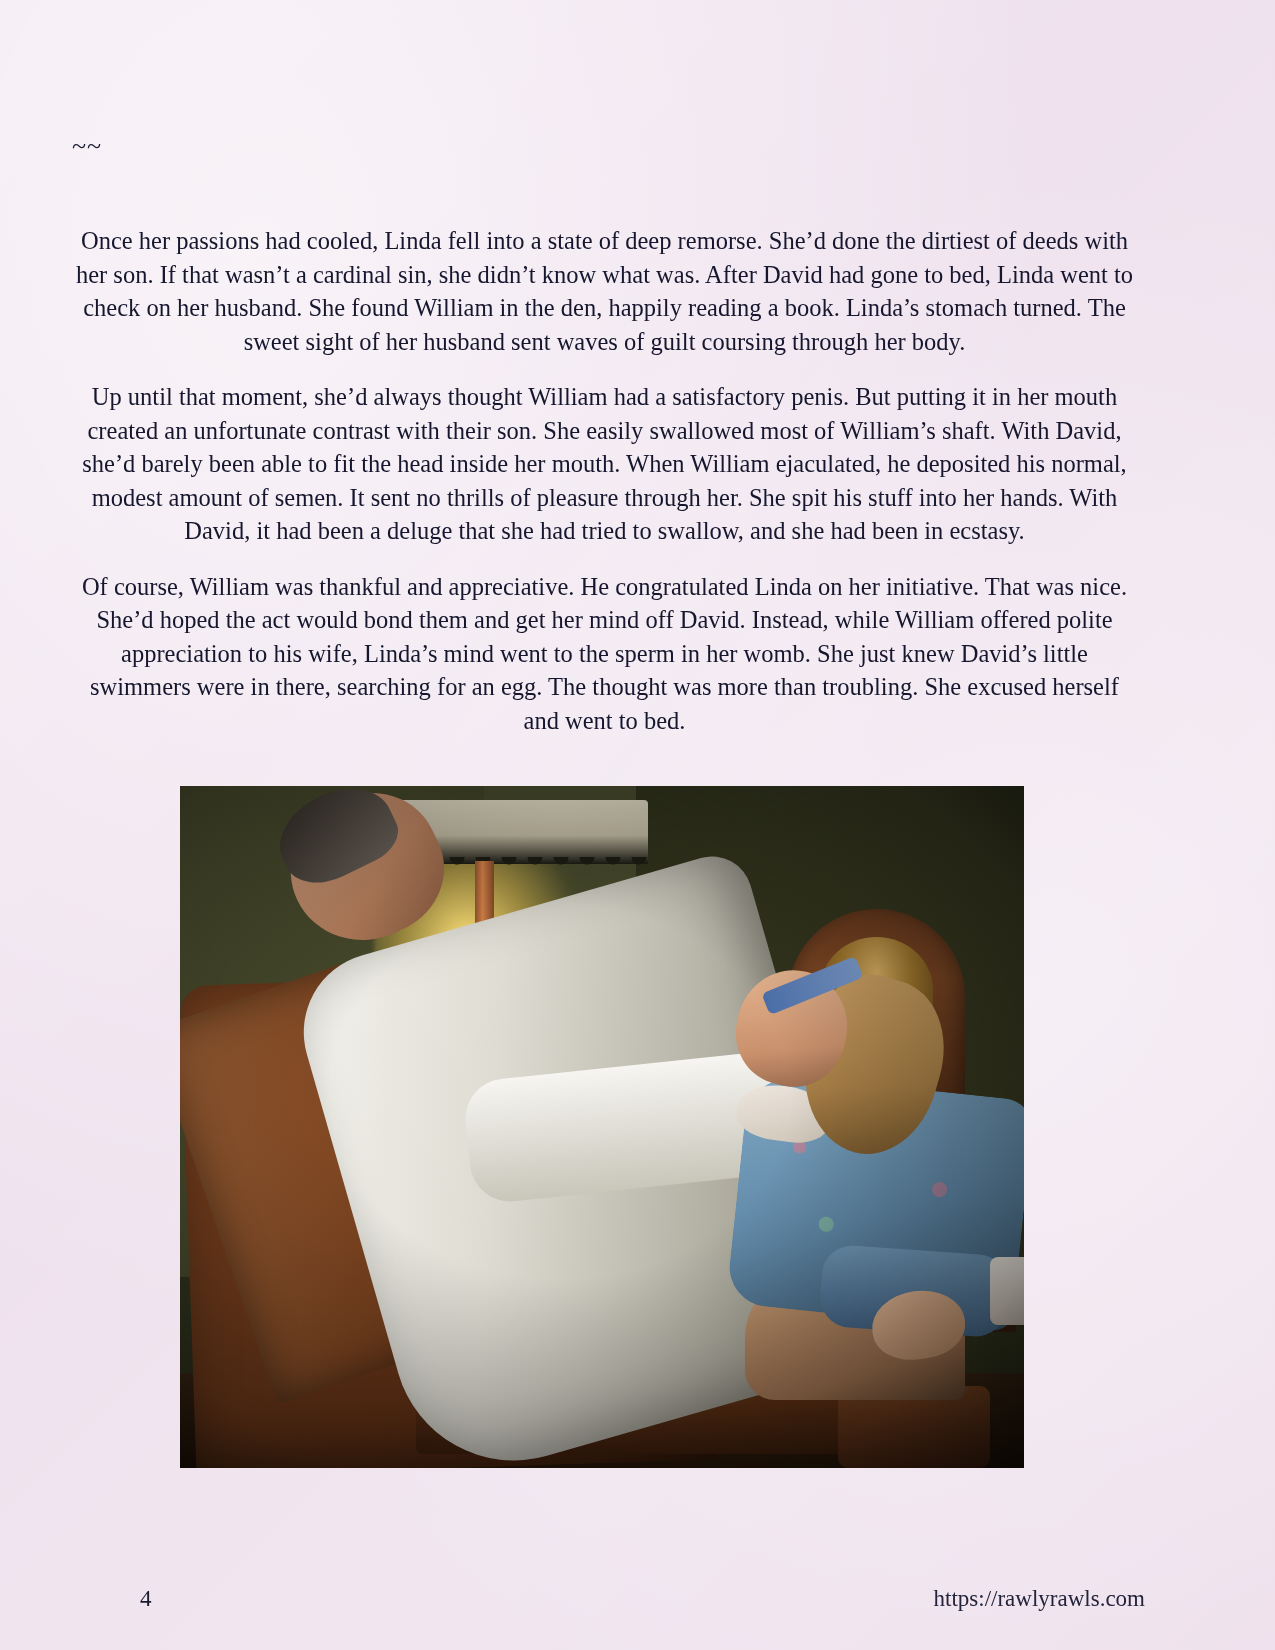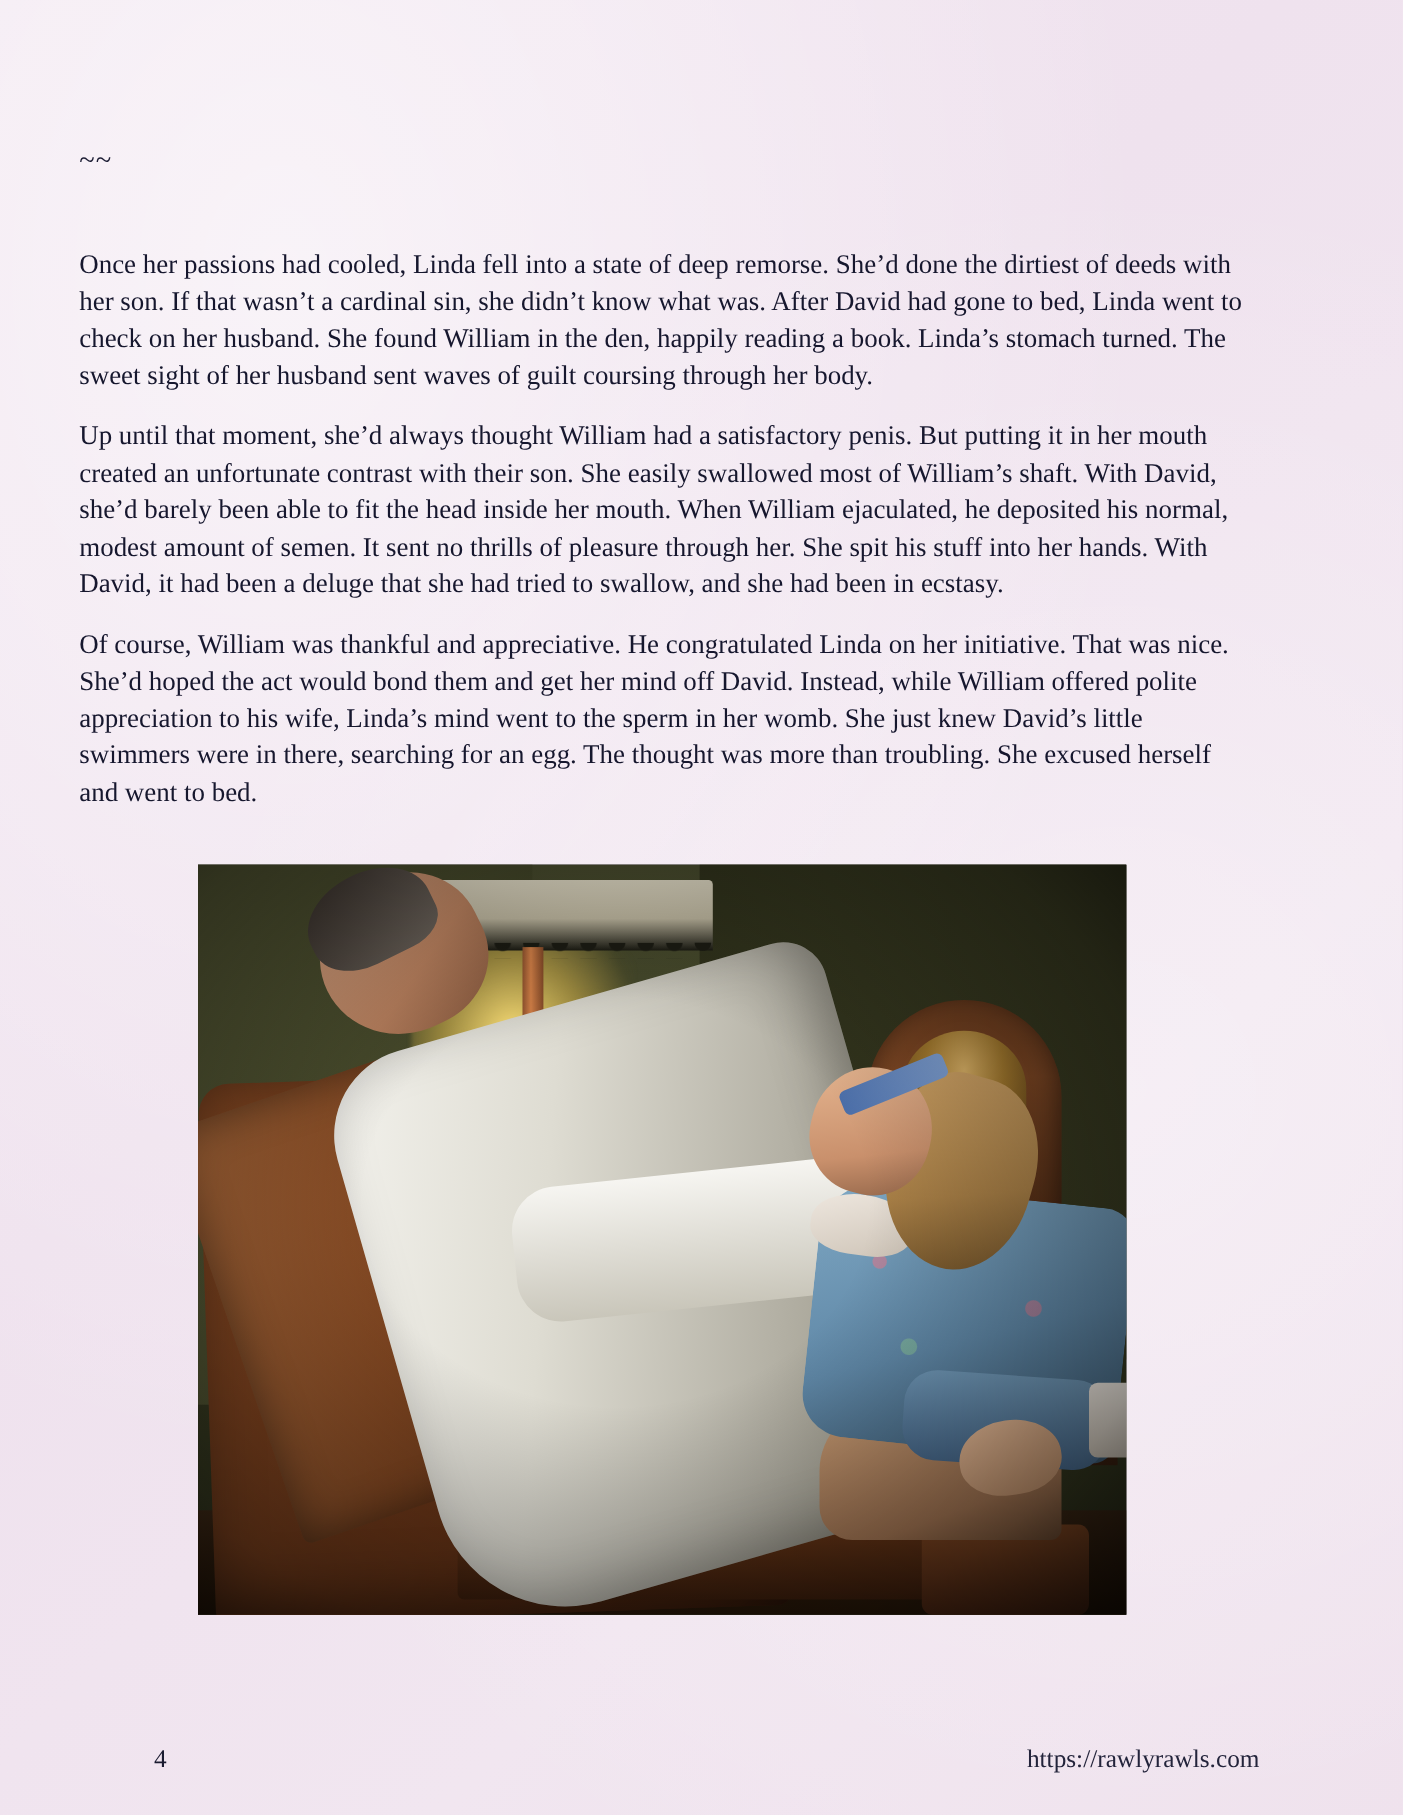--- a/index.html
+++ b/index.html
@@ -44,20 +44,21 @@
     top: 224px;
     left: 0;
     width: 1065px;
     color: #16172e;
     font-size: 24.5px;
     line-height: 33.5px;
     text-align: left;
   }
   .body-text p {
     margin: 0 0 22px 0;
+    text-align: center;
   }
   .figure {
     position: absolute;
     left: 108px;
     top: 786px;
     width: 844px;
     height: 682px;
     background: #0c0d08;
     overflow: hidden;
   }

